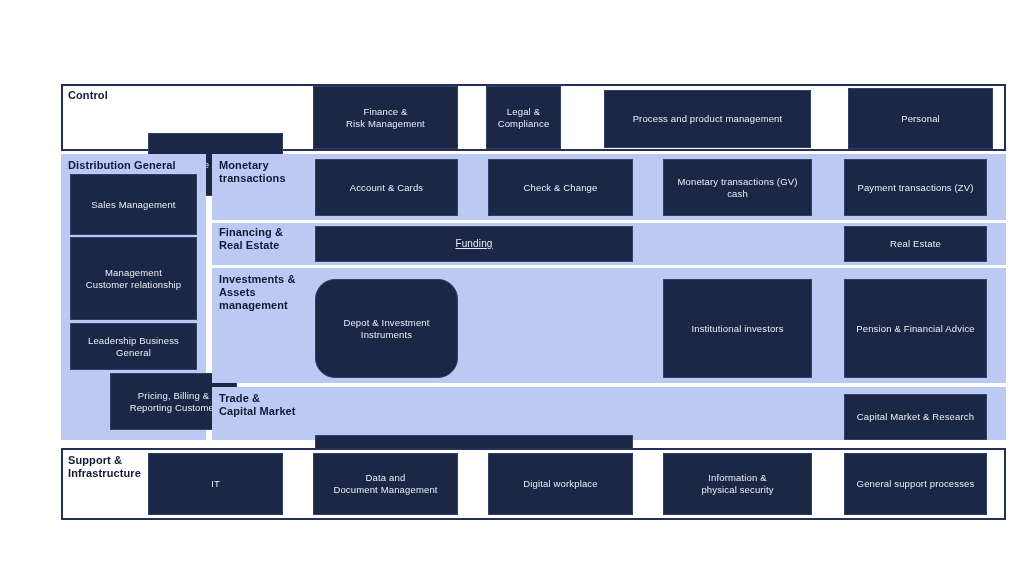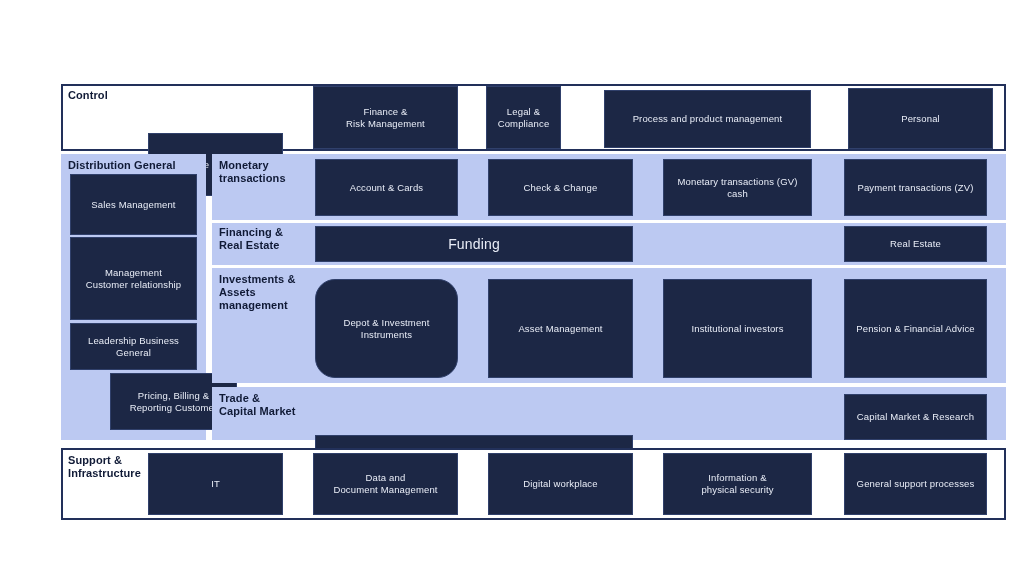--- a/index.html
+++ b/index.html
@@ -63,21 +63,21 @@
     align-items: center;
     justify-content: center;
     text-align: center;
     color: #e9edf7;
     font-size: 9.5px;
     line-height: 12px;
     letter-spacing: 0.15px;
     white-space: pre-line;
     padding: 2px 4px;
   }
-  .tile.big { font-size: 14px; }
+  .tile.big { font-size: 10px; text-decoration: underline; }
 </style>
 </head>
 <body>
 
 <div id="canvas">
 
   <div class="abs band-frame" style="left:61px; top:80px; width:945px; height:67px;">
   </div>
   <div class="band-title" style="left:68px; top:85px;">Control</div>
 
@@ -114,21 +114,20 @@
 
   <div class="tile big" style="left:315px; top:222px; width:318px; height:36px;">Funding</div>
   <div class="tile" style="left:844px; top:222px; width:143px; height:36px;">Real Estate</div>
 
   <div class="abs row-panel" style="left:212px; top:264px; width:794px; height:115px;"></div>
   <div class="band-title" style="left:219px; top:269px;">Investments &amp;
 Assets
 management</div>
 
   <div class="tile" style="left:315px; top:275px; width:143px; height:99px;border-radius:20px;">Depot &amp; Investment Instruments</div>
-  <div class="tile" style="left:488px; top:275px; width:145px; height:99px;">Asset Management</div>
   <div class="tile" style="left:663px; top:275px; width:149px; height:99px;">Institutional investors</div>
   <div class="tile" style="left:844px; top:275px; width:143px; height:99px;">Pension &amp; Financial Advice</div>
 
   <div class="abs row-panel" style="left:212px; top:383px; width:794px; height:53px;"></div>
   <div class="band-title" style="left:219px; top:388px;">Trade &amp;
 Capital Market</div>
 
   <div class="tile big" style="left:315px; top:390px; width:318px; height:46px;margin-top:41px;">Trade</div>
   <div class="tile" style="left:844px; top:390px; width:143px; height:46px;">Capital Market &amp; Research</div>
 

